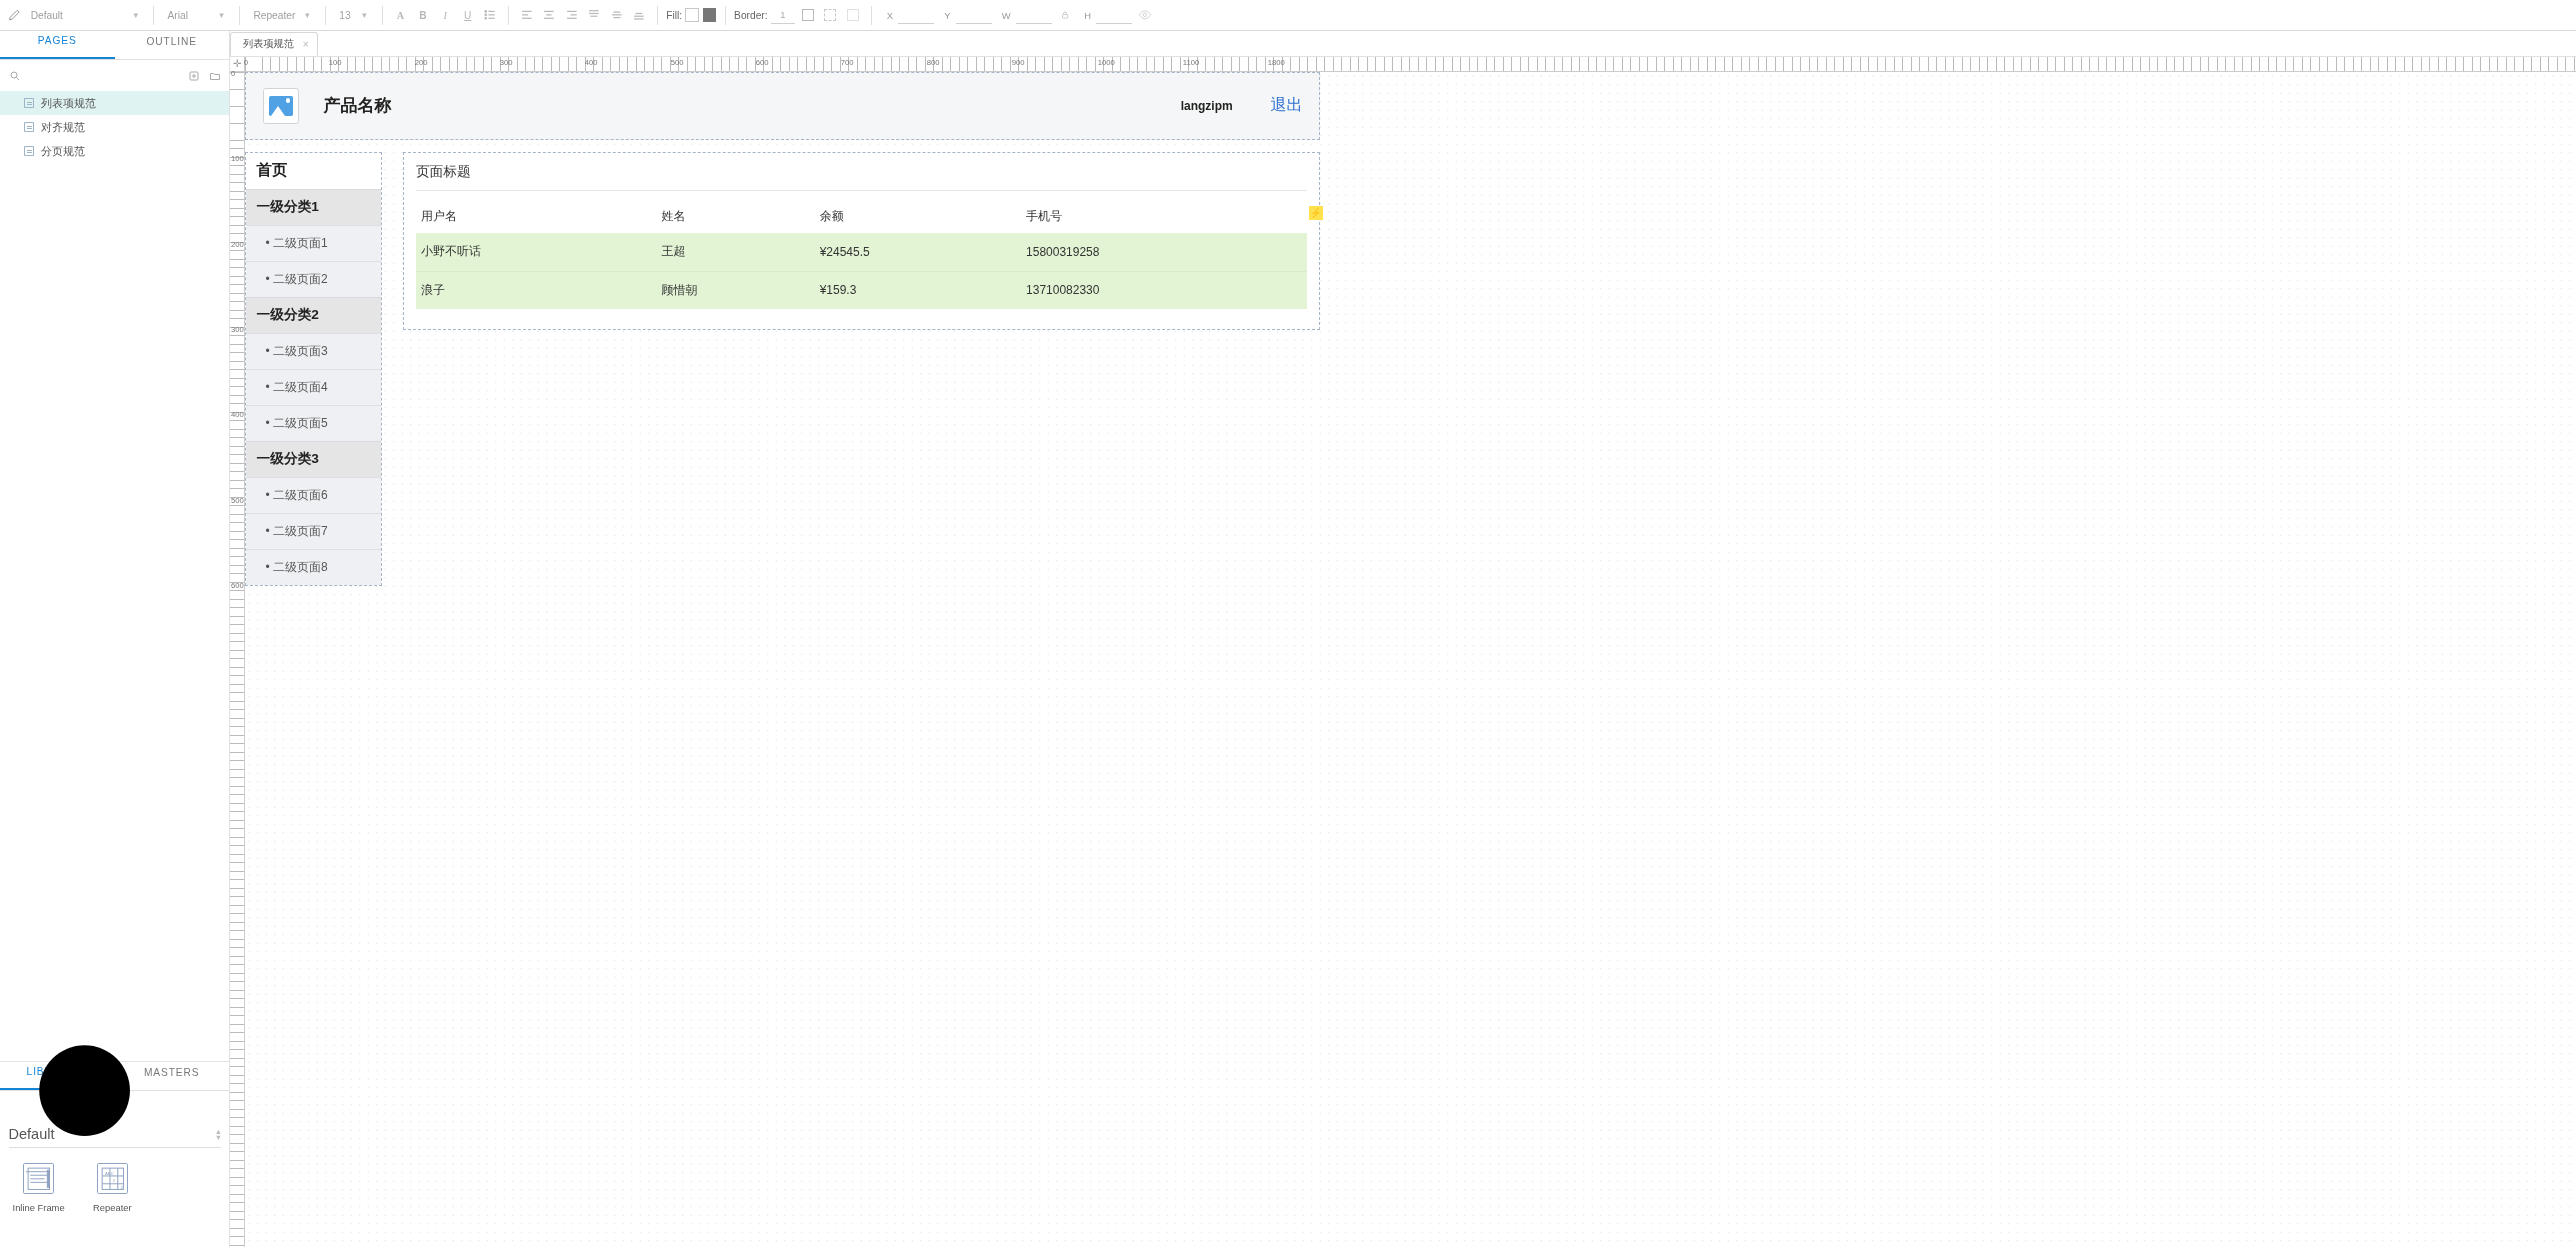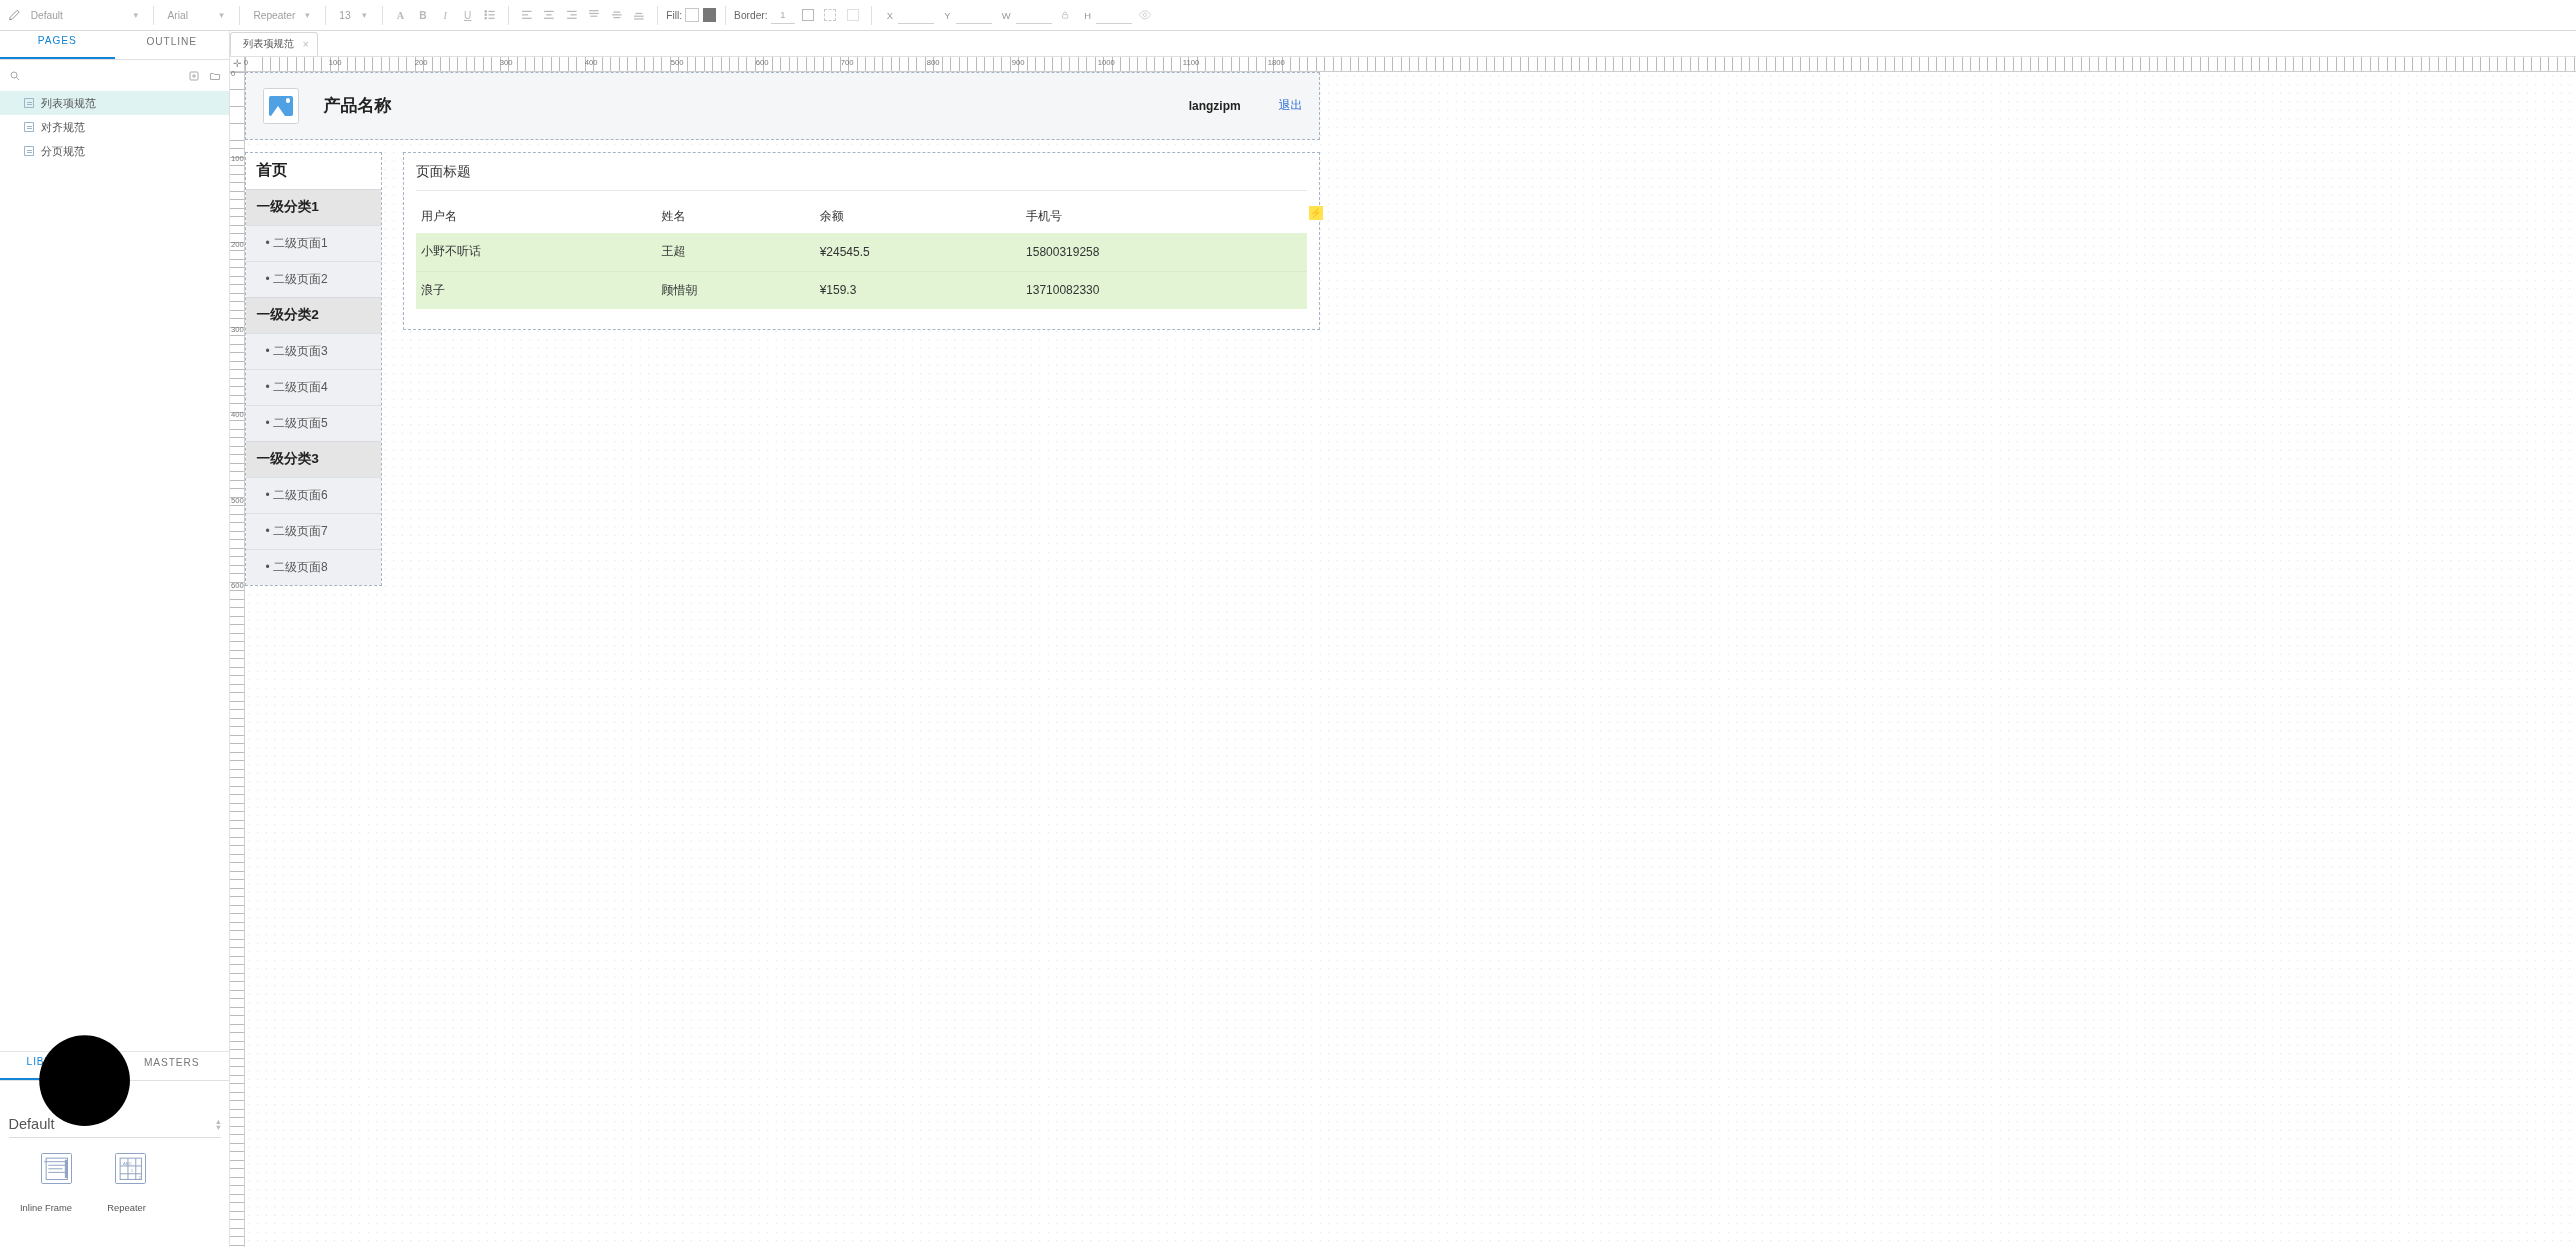--- a/index.html
+++ b/index.html
@@ -58,21 +58,21 @@
   .lib-tools { height: 31px; display: flex; align-items: center; padding: 0 8.5px; gap: 10.2px; color: #aaa; }
   .lib-sel-row { padding: 0 8.5px 5.1px; }
   .lib-sel {
     height: 25.6px; border: none; border-bottom: 0.9px solid #ddd;
     display: flex; align-items: center; justify-content: space-between;
     font-size: 14.5px; color: #555;
   }
   .lib-sel .updown { font-size: 8.5px; color: #bbb; line-height: 6.8px; text-align: center; }
   .widgets-row { display: flex; padding: 10.2px 5.1px 34px; gap: 6.8px; }
   .widget {
-    width: 67px; display: flex; flex-direction: column; align-items: flex-end; gap: 18px;
+    width: 67px; display: flex; flex-direction: column; align-items: center; gap: 8px;
     font-size: 9.4px; color: #555;
   }
   .widget .glyph {
     width: 31px; height: 31px; border: 0.9px solid #8fa3c2; border-radius: 1.7px;
     display: flex; align-items: center; justify-content: center; color: #8fa3c2;
     font-size: 7.7px;
   }
 
   
   .canvaswrap { flex: 1; display: flex; flex-direction: column; overflow: hidden; position: relative; }
@@ -127,21 +127,21 @@
     content: ""; position: absolute; bottom: 0; left: 1.7px; width: 0; height: 0;
     border-left: 7.7px solid transparent; border-right: 7.7px solid transparent;
     border-bottom: 10.2px solid #fff;
   }
   .proto-logo .pic::after {
     content: ""; position: absolute; top: 2.6px; right: 3.4px; width: 4.3px; height: 4.3px;
     background: #fff; border-radius: 50%;
   }
   .proto-title { font-size: 17px; font-weight: 700; color: #222; }
   .proto-user  { margin-left: auto; font-size: 12px; font-weight: 700; color: #222; }
-  .proto-logout{ color: #2d6fd2; font-size: 12px; margin-left: 13.7px; }
+  .proto-logout{ color: #2d6fd2; font-size: 16px; margin-left: 13.7px; }
 
   .proto-body { display: flex; gap: 20.5px; align-items: flex-start; margin-top: 12px; }
   .proto-side { width: 137px; border: 0.9px dashed #a7b4c6; background: #fff; }
   .proto-side .home {
     height: 36px; display: flex; align-items: center; padding: 0 10.2px;
     font-size: 15.4px; font-weight: 700; color: #222; background: #fff;
   }
   .proto-side .cat {
     height: 36px; display: flex; align-items: center; padding: 0 10.2px;
     font-size: 13.7px; font-weight: 700; color: #222; background: #e5e5e5;

